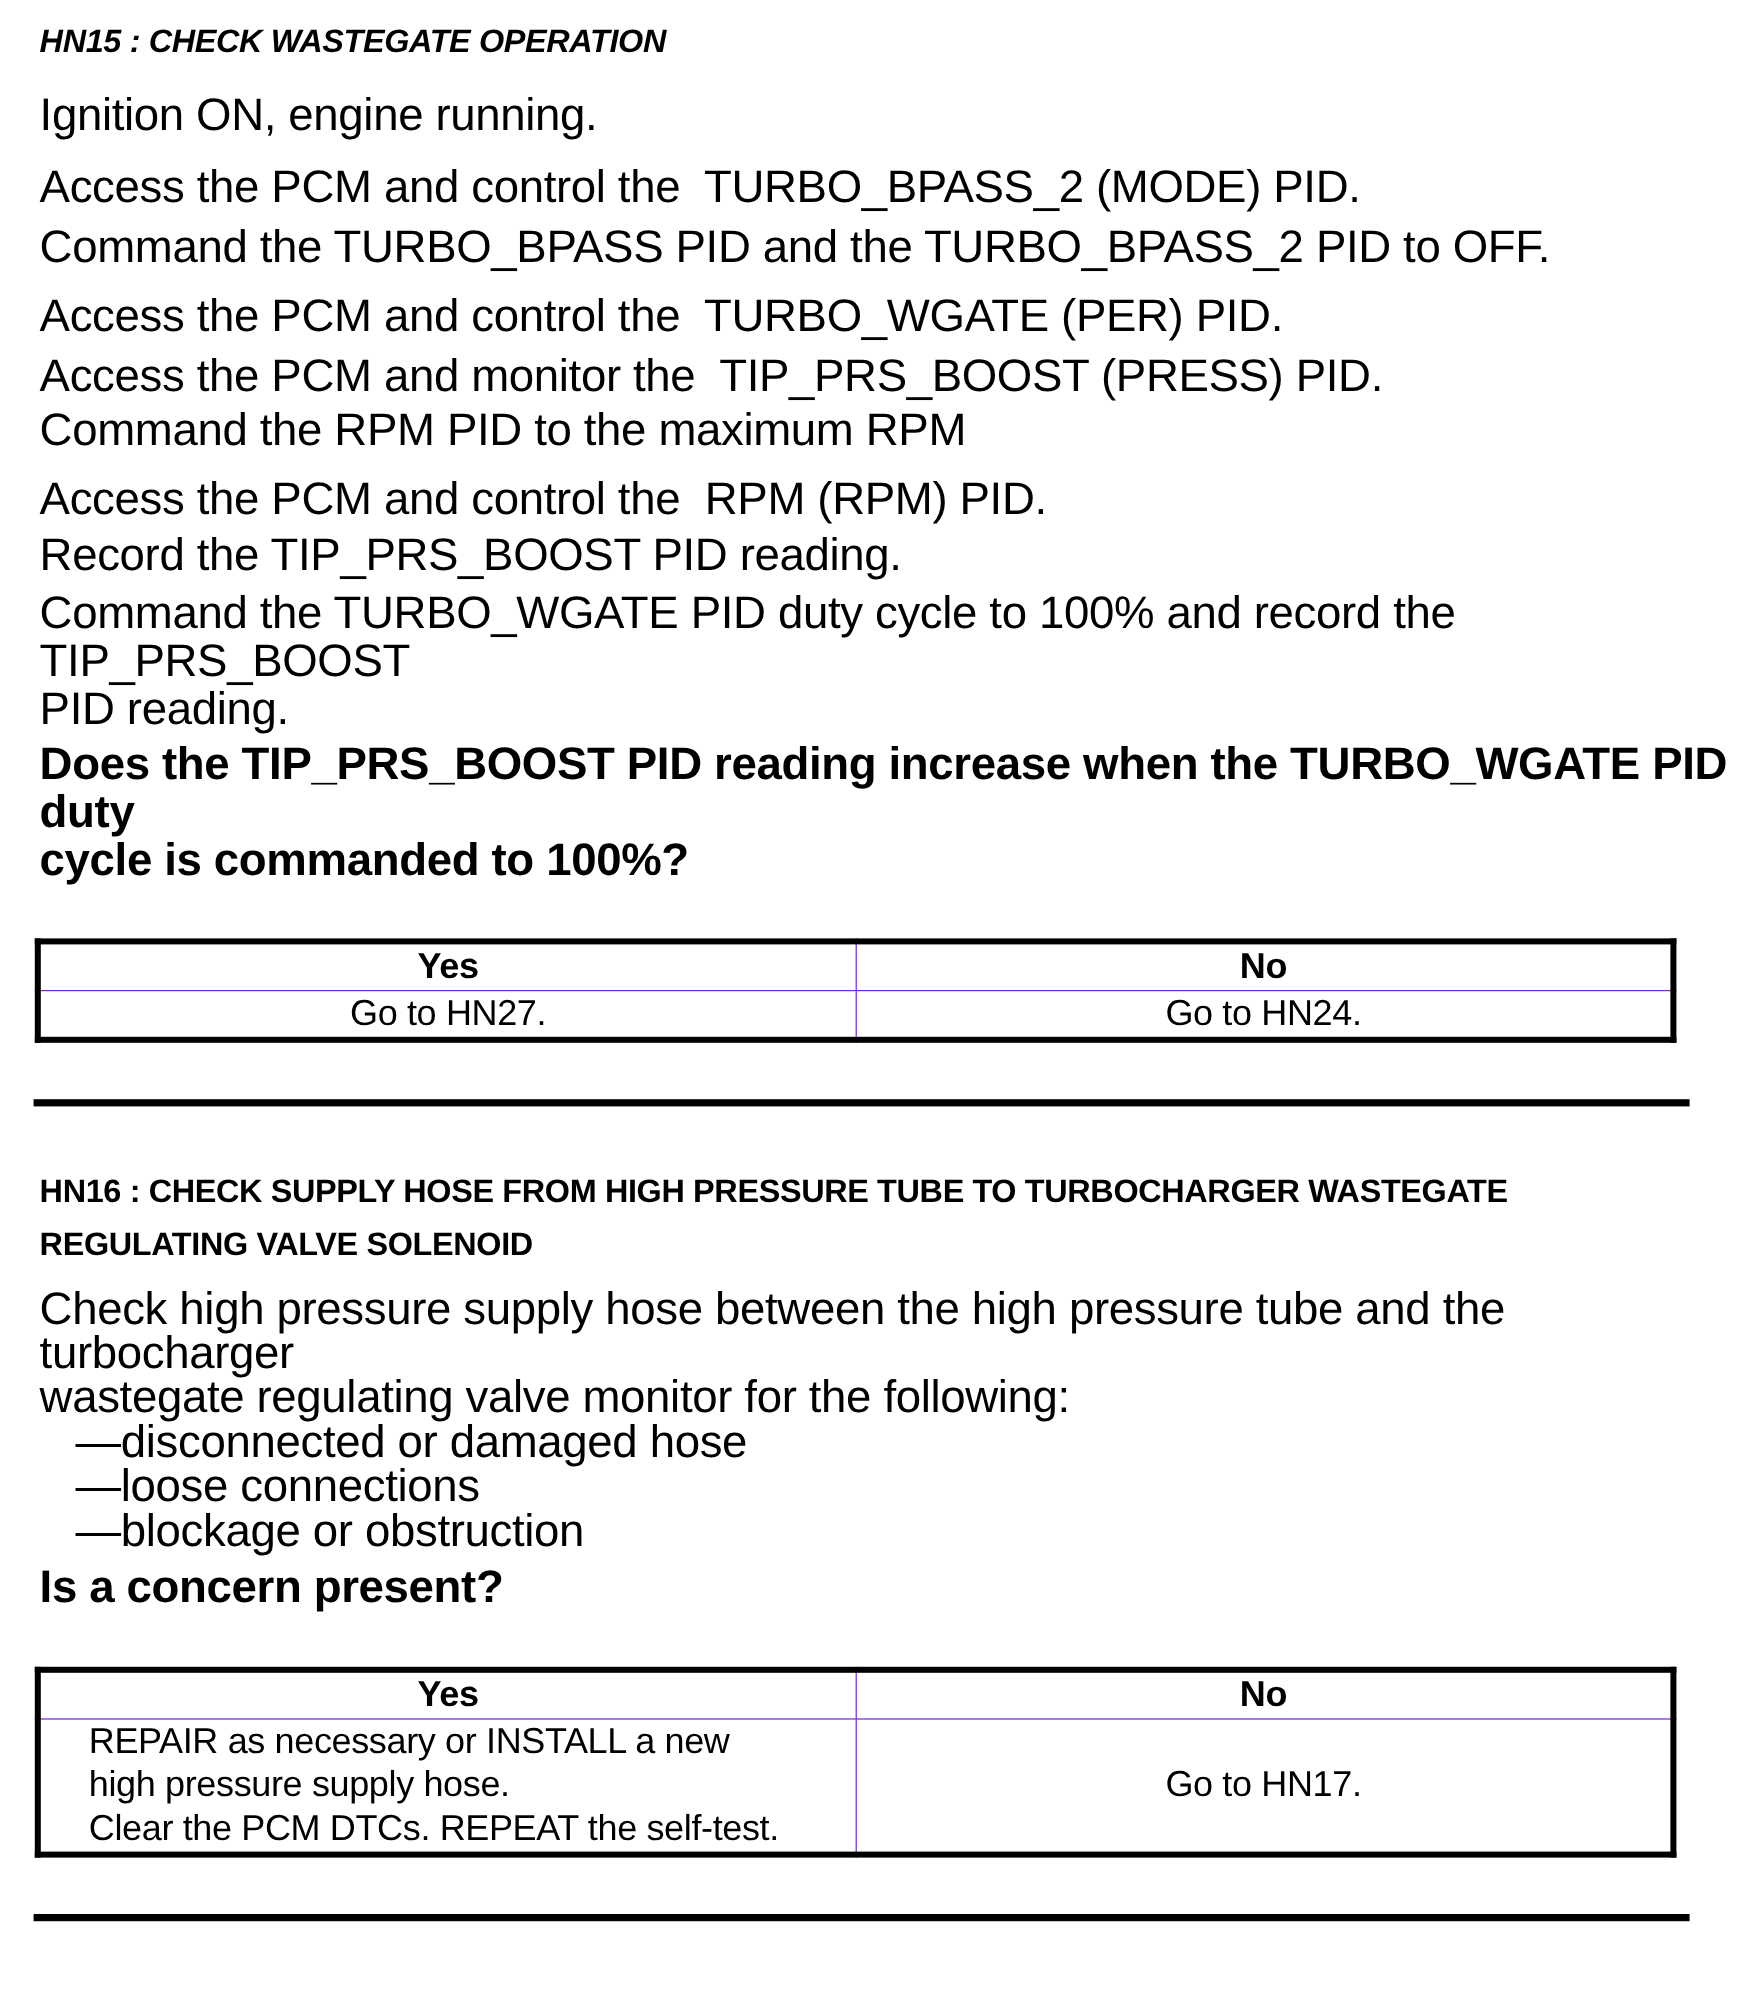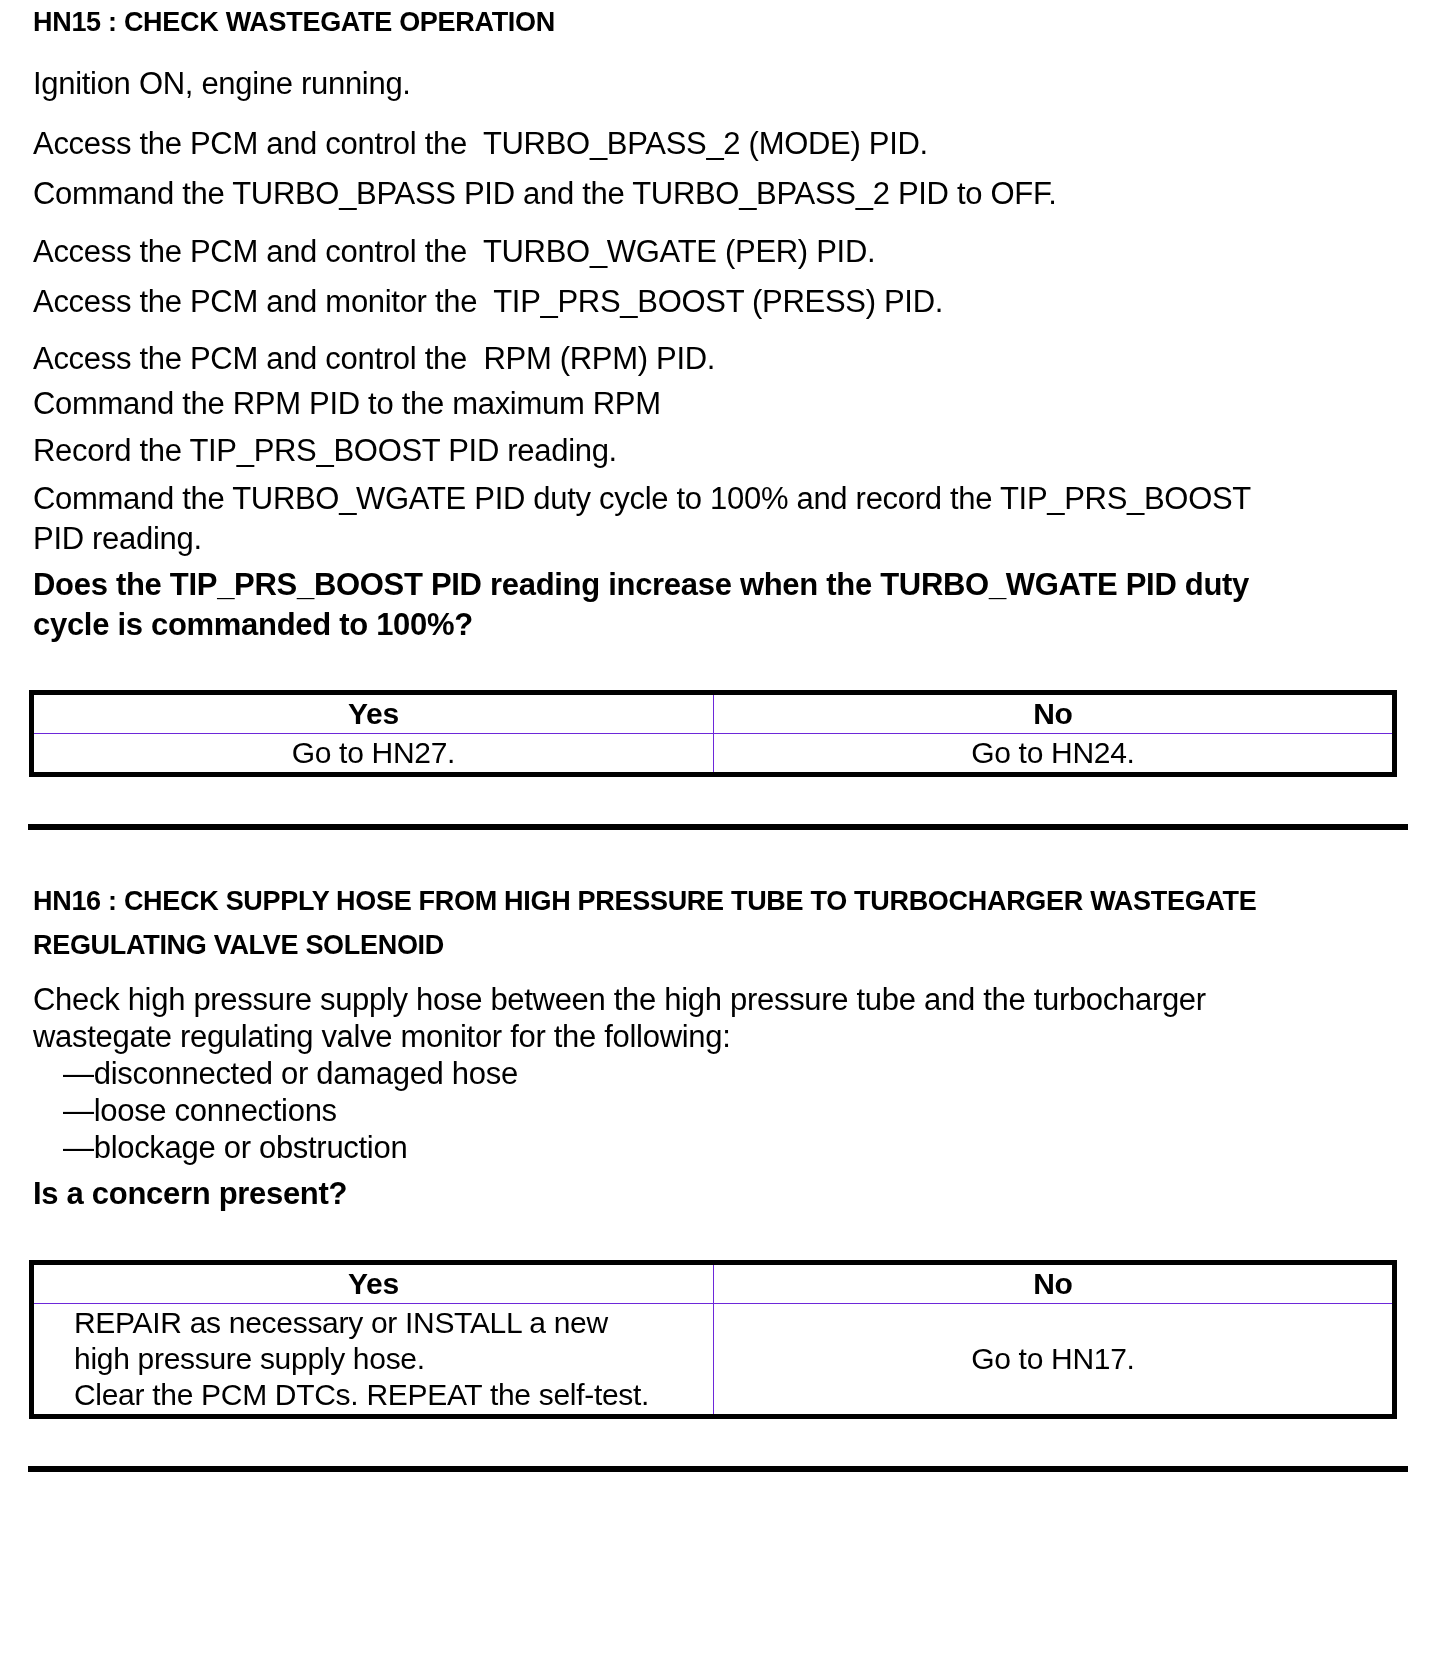--- a/index.html
+++ b/index.html
@@ -21,30 +21,30 @@
   }
   .h2-lines { margin-left: 33px; }
   .h2-line {
     font-size: 27px;
     font-weight: bold;
     line-height: 44px;
     letter-spacing: -0.3px;
     white-space: pre-wrap;
   }
   .line {
-    font-size: 31px;
+    font-size: 38px;
     line-height: 40px;
     letter-spacing: -0.3px;
     margin-left: 33px;
     white-space: pre-wrap;
   }
   .tight { line-height: 37px; }
   .bold { font-weight: bold; }
   .dash-item { margin-left: 63px; }
-  .pt18 { padding-top: 6px; }
+  .pt18 { padding-top: 18px; font-style: italic; }
   .mt5  { margin-top: 5px; }
   .mt6  { margin-top: 6px; }
   .mt7  { margin-top: 7px; }
   .mt8  { margin-top: 8px; }
   .mt10 { margin-top: 10px; }
   .mt14 { margin-top: 14px; }
   .mt16 { margin-top: 16px; }
   .mt17 { margin-top: 17px; }
   .mt18 { margin-top: 18px; }
   .mt20 { margin-top: 20px; }
@@ -97,22 +97,22 @@
 
 <div id="page">
 
   <div class="step-heading pt18">HN15 : CHECK WASTEGATE OPERATION</div>
 
   <div class="line mt26">Ignition ON, engine running.</div>
   <div class="line mt20">Access the PCM and control the  TURBO_BPASS_2 (MODE) PID.</div>
   <div class="line mt10">Command the TURBO_BPASS PID and the TURBO_BPASS_2 PID to OFF.</div>
   <div class="line mt18">Access the PCM and control the  TURBO_WGATE (PER) PID.</div>
   <div class="line mt10">Access the PCM and monitor the  TIP_PRS_BOOST (PRESS) PID.</div>
+  <div class="line mt5">Command the RPM PID to the maximum RPM</div>
   <div class="line mt17">Access the PCM and control the  RPM (RPM) PID.</div>
-  <div class="line mt5">Command the RPM PID to the maximum RPM</div>
   <div class="line mt7">Record the TIP_PRS_BOOST PID reading.</div>
   <div class="line mt8">Command the TURBO_WGATE PID duty cycle to 100% and record the TIP_PRS_BOOST</div>
   <div class="line">PID reading.</div>
 
   <div>
     <div class="line bold mt6">Does the TIP_PRS_BOOST PID reading increase when the TURBO_WGATE PID duty</div>
     <div class="line bold">cycle is commanded to 100%?</div>
   </div>
 
   <table class="decision mt45" id="table-hn15">

